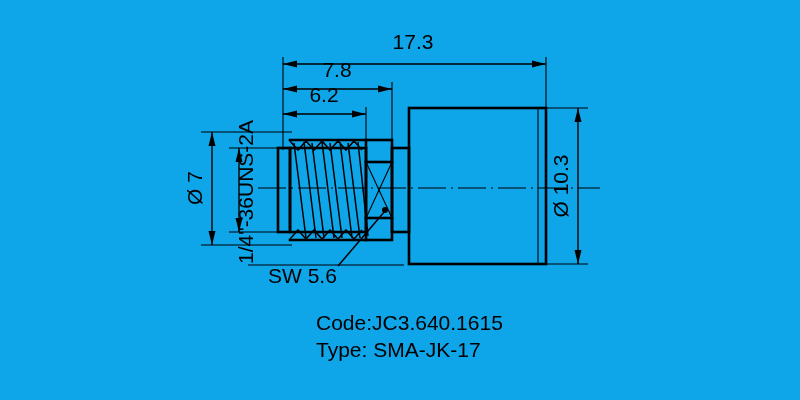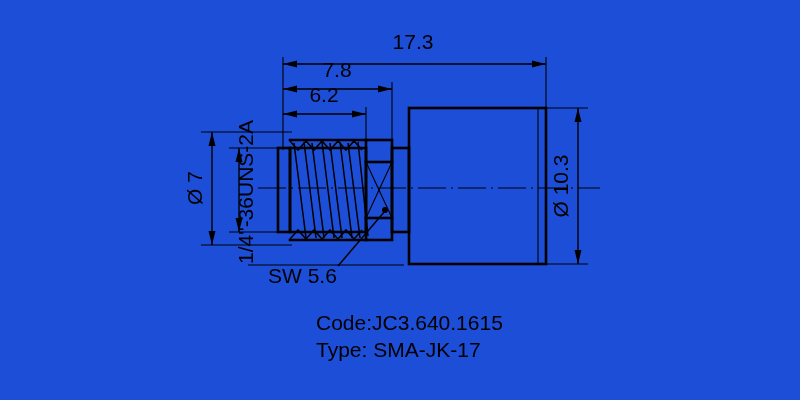--- a/index.html
+++ b/index.html
@@ -1,18 +1,18 @@
 <!DOCTYPE html>
 <html><head>
 <meta charset="utf-8">
 <style>
   html,body{margin:0;padding:0;background:#ffffff;}
   body{width:800px;height:400px;overflow:hidden;
        font-family:"Liberation Sans",sans-serif;color:#000;}
-  #stage{position:relative;width:800px;height:400px;background:#1d4ed8;}
+  #stage{position:relative;width:800px;height:400px;background:#0ea5e9;}
   svg#drawing{position:absolute;left:0;top:0;width:800px;height:400px;display:block;}
   .dimtext{font-family:"Liberation Sans",sans-serif;font-size:21px;fill:#000;}
   .capline{font-family:"Liberation Sans",sans-serif;font-size:21px;fill:#000;}
   .solid{fill:none;stroke:#000;stroke-width:2.6;stroke-linecap:square;stroke-linejoin:miter;}
   .solid-thin{fill:none;stroke:#000;stroke-width:1.1;}
   .thread{fill:none;stroke:#000;stroke-width:1.5;}
   .dimline{fill:none;stroke:#000;stroke-width:1.4;}
   .extline{fill:none;stroke:#000;stroke-width:1.1;}
   .center{fill:none;stroke:#000;stroke-width:1.1;
           stroke-dasharray:28 5 2 5;}

